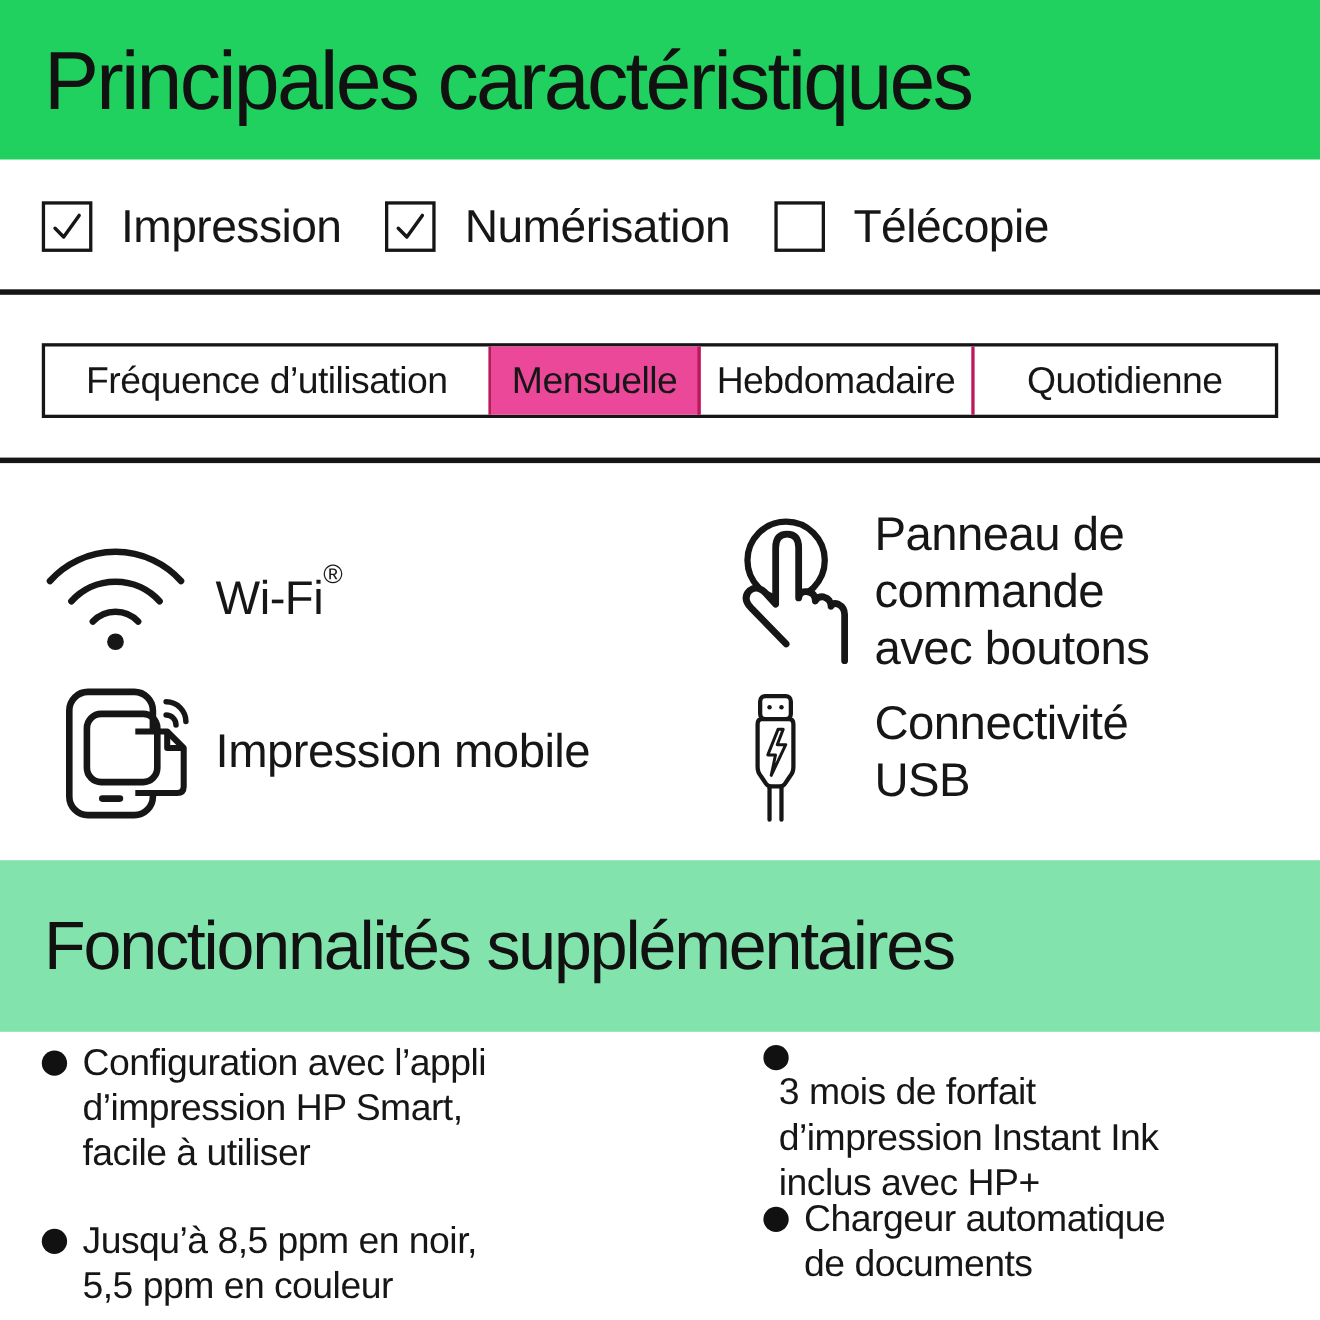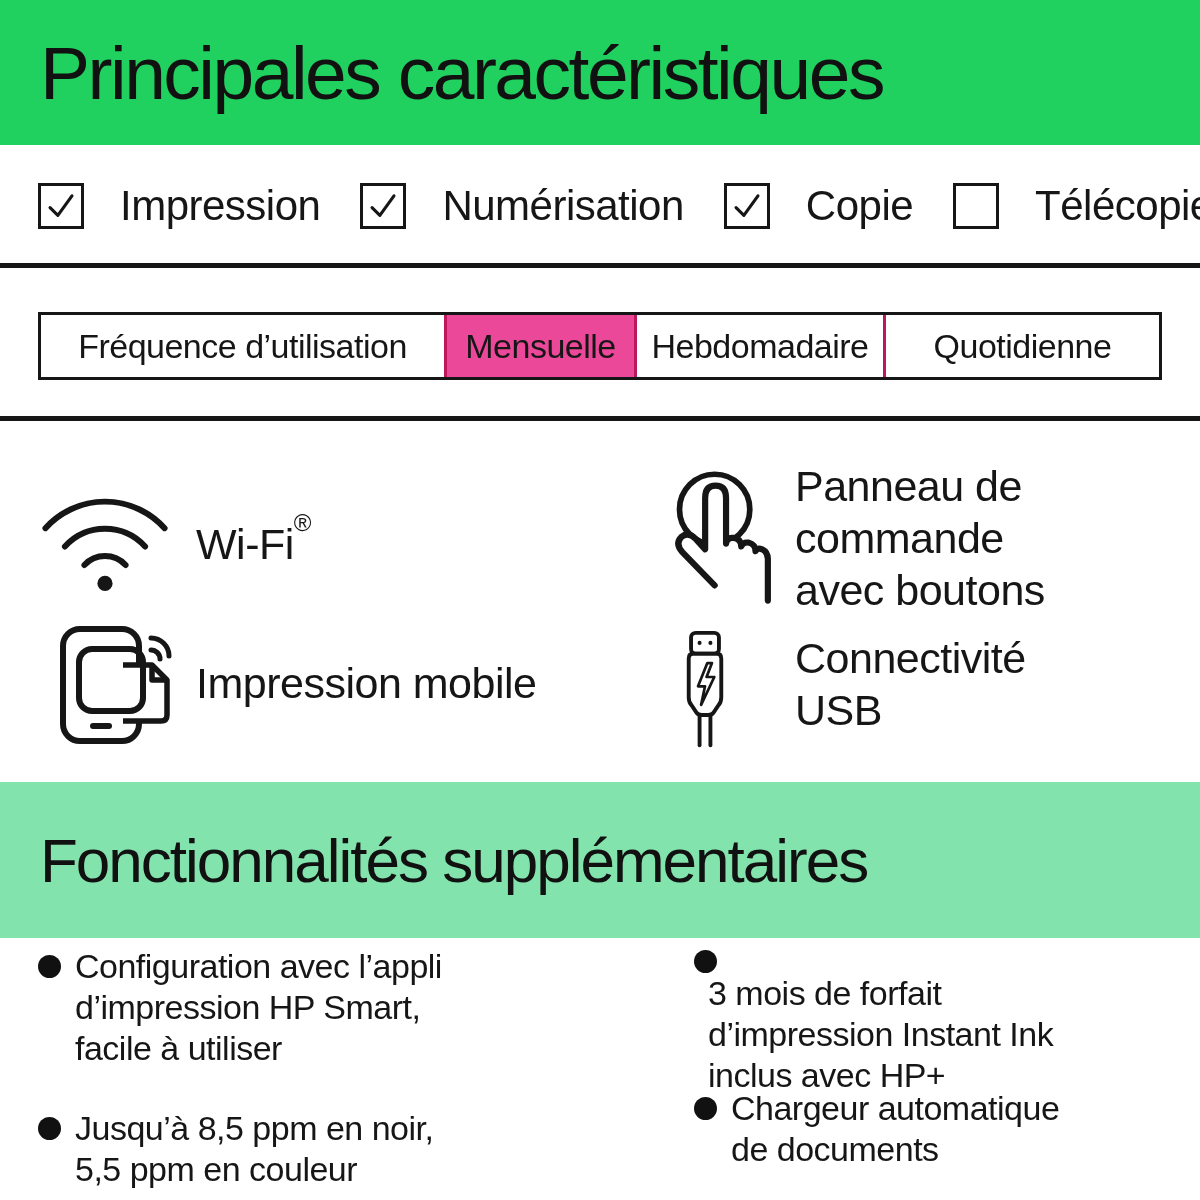--- a/index.html
+++ b/index.html
@@ -17,21 +17,21 @@
   }
   .band-top .title {
     padding-left:40px; font-size:75px; font-weight:400;
     letter-spacing:-2.5px; color:#111; white-space:nowrap;
   }
   
   .cb-row {
     position:absolute; left:0; top:145px; width:1200px; height:121px;
     display:flex; align-items:center; padding-left:38px; gap:40px;
   }
-  .cb-item { display:flex; align-items:center; gap:36px; }
+  .cb-item { display:flex; align-items:center; gap:26px; }
   .cb-box {
     width:46px; height:46px; border:3.5px solid #161616; background:#fff;
     display:flex; align-items:center; justify-content:center; flex:0 0 auto;
   }
   .cb-box svg { width:36px; height:36px; }
   .cb-label { font-size:42px; letter-spacing:-0.5px; white-space:nowrap; }
   .hr { position:absolute; left:0; width:1200px; height:5px; background:#161616; }
   .hr1 { top:263px; }
   .hr2 { top:416px; }
   
@@ -92,28 +92,20 @@
       </span>
       <span class="cb-label">Impression</span>
     </div>
     <div class="cb-item">
       <span class="cb-box">
         <svg viewBox="0 0 46 46">
           <path d="M9 25 L19 35 L37 10" fill="none" stroke="#161616" stroke-width="4" stroke-linecap="round" stroke-linejoin="round"></path>
         </svg>
       </span>
       <span class="cb-label">Numérisation</span>
-    </div>
-    <div class="cb-item">
-      <span class="cb-box">
-        <svg viewBox="0 0 46 46">
-          <path d="M9 25 L19 35 L37 10" fill="none" stroke="#161616" stroke-width="4" stroke-linecap="round" stroke-linejoin="round"></path>
-        </svg>
-      </span>
-      <span class="cb-label">Copie</span>
     </div>
     <div class="cb-item">
       <span class="cb-box"></span>
       <span class="cb-label">Télécopie</span>
     </div>
   </div>
 
   <div class="hr hr1"></div>
 
   <div class="freq-bar">

